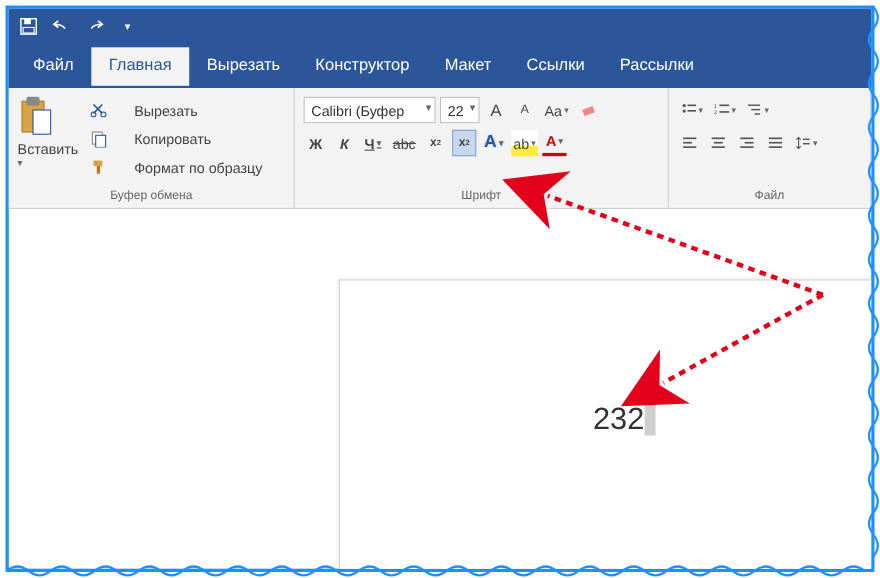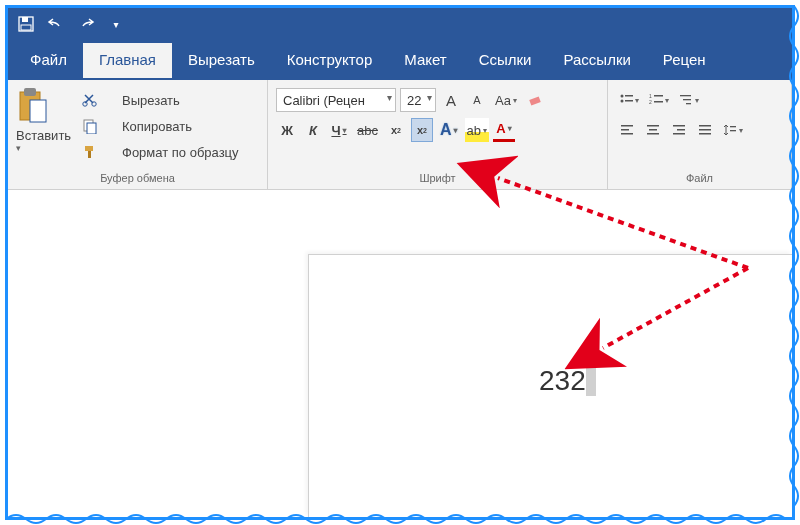--- a/index.html
+++ b/index.html
@@ -64,21 +64,20 @@
   </div>
 
   <div class="tabstrip">
     <div class="tab">Файл</div>
     <div class="tab active">Главная</div>
     <div class="tab">Вырезать</div>
     <div class="tab">Конструктор</div>
     <div class="tab">Макет</div>
     <div class="tab">Ссылки</div>
     <div class="tab">Рассылки</div>
-    <div class="tab">Рецен</div>
   </div>
 
   <div class="ribbon">
 
     <div class="group" style="width:260px;">
       <div class="group-body">
         <div class="big-btn">
           <svg width="34" height="40" viewBox="0 0 34 40">
             <rect x="4" y="6" width="20" height="28" fill="#d9a441" stroke="#b07c1f"></rect>
             <rect x="8" y="2" width="12" height="8" rx="2" fill="#888"></rect>
@@ -111,21 +110,21 @@
             <span>Формат по образцу</span>
           </div>
         </div>
       </div>
       <div class="group-label">Буфер обмена</div>
     </div>
 
     <div class="group font-group" style="width:340px;">
       <div class="group-body">
         <div class="font-row">
-          <div class="font-select fname">Calibri (Рецен</div>
+          <div class="font-select fname">Calibri (Буфер</div>
           <div class="font-select fsize">22</div>
           <span class="rbtn" style="font-size:15px;">A</span>
           <span class="rbtn" style="font-size:11px;">A</span>
           <span class="rbtn drop">Aa</span>
           <span class="rbtn">
             <svg width="16" height="16" viewBox="0 0 16 16">
                 <rect x="3" y="6" width="10" height="6" fill="#e88" transform="rotate(-20 8 9)"></rect>
               </svg>
           </span>
         </div>

